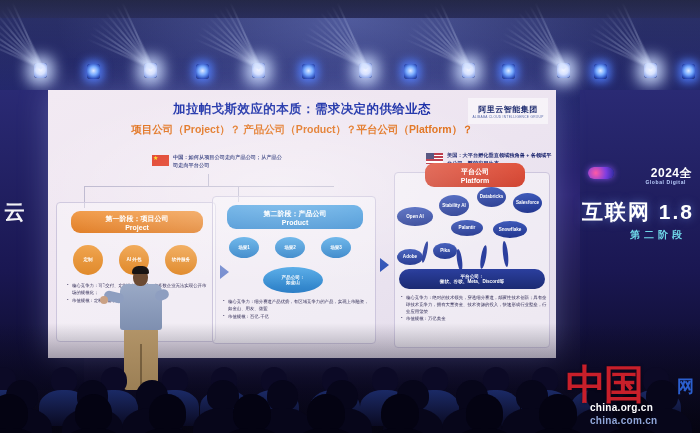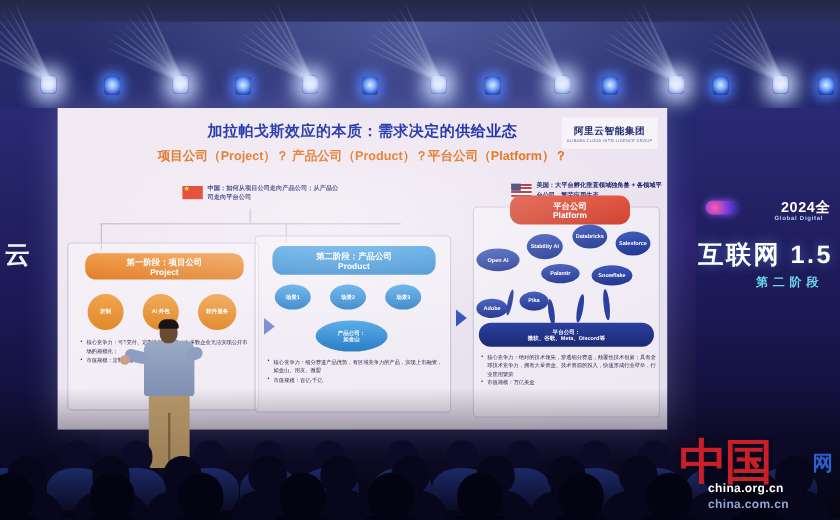--- a/index.html
+++ b/index.html
@@ -351,21 +351,21 @@
     <div class="sp-handL"></div>
     <div class="sp-armR"></div>
     <div class="sp-head"></div>
     <div class="sp-hair"></div>
   </div>
 
   <div class="ov-left">云</div>
   <div class="ov-logo"></div>
   <div class="ov-year">2024全</div>
   <div class="ov-en">Global Digital</div>
-  <div class="ov-big">互联网 1.5</div>
+  <div class="ov-big">互联网 1.8</div>
   <div class="ov-small">第二阶段</div>
 
   <div class="aud" id="audience">
       <div class="head" style="left: -10px; top: 43.7px; width: 26px; height: 26px; background: rgb(12, 10, 38);"></div>
       <div class="shoulder" style="left: -21.7px; top: 67.1px; width: 49.4px; height: 36.4px; background: linear-gradient(rgb(27, 42, 102), rgb(10, 10, 34));"></div>
       <div class="head" style="left: 50.8462px; top: 43.7px; width: 26px; height: 26px; background: rgb(12, 10, 38);"></div>
       <div class="shoulder" style="left: 39.1462px; top: 67.1px; width: 49.4px; height: 36.4px; background: linear-gradient(rgb(27, 42, 102), rgb(10, 10, 34));"></div>
       <div class="head" style="left: 100.692px; top: 43.7px; width: 26px; height: 26px; background: rgb(12, 10, 38);"></div>
       <div class="shoulder" style="left: 88.9923px; top: 67.1px; width: 49.4px; height: 36.4px; background: linear-gradient(rgb(27, 42, 102), rgb(10, 10, 34));"></div>
       <div class="head" style="left: 161.538px; top: 43.7px; width: 26px; height: 26px; background: rgb(12, 10, 38);"></div>

